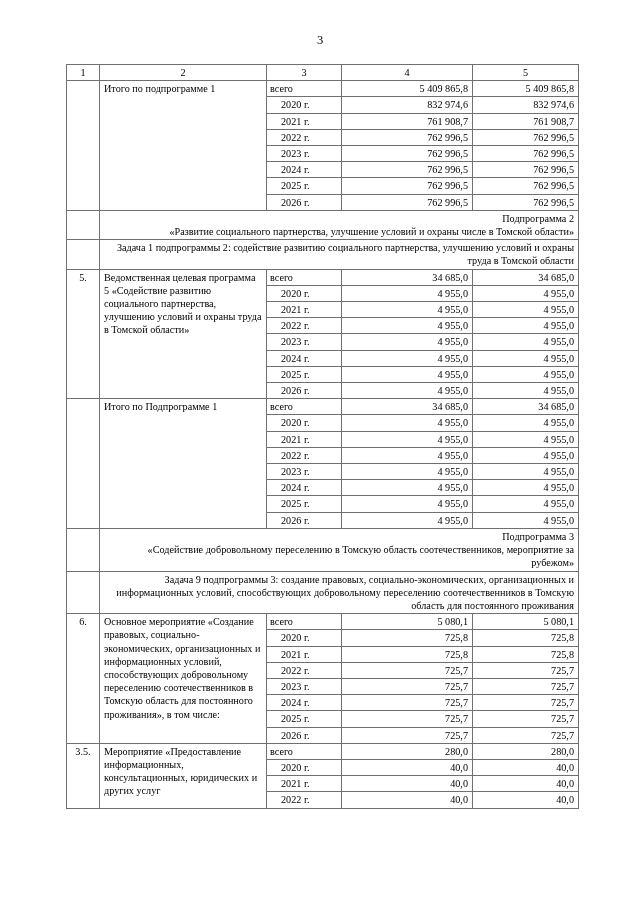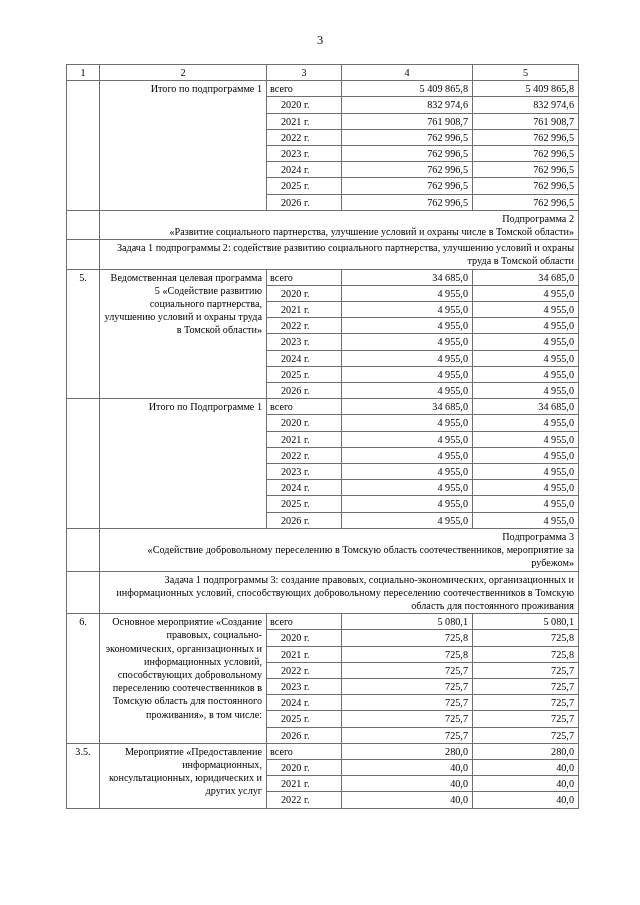--- a/index.html
+++ b/index.html
@@ -70,21 +70,21 @@
   col.c3 { width: 75px; }
   col.c4 { width: 131px; }
   col.c5 { width: 106px; }
   .hdr td {
     text-align: center;
     font-size: 10.2px;
     height: 16px;
   }
   .right { text-align: right; }
   .center { text-align: center; }
-  .left { text-align: right; margin-left: 43px; }
+  .left { text-align: left; margin-left: 43px; }
 
   .yearlabel { padding-left: 14px !important; margin-left: 47px; }
   .total-label { padding-left: 3px !important; }
 
   .wide-cell { text-align: right; }
 
   .idx { text-align: center; }
 
   .tall { vertical-align: top; }
 </style>
@@ -259,21 +259,21 @@
         <tr>
           <td></td>
           <td colspan="4" class="wide-cell">
             <div>Подпрограмма 3</div>
             <div>«Содействие добровольному переселению в Томскую область соотечественников, мероприятие за рубежом»</div>
           </td>
         </tr>
 
         <tr>
           <td></td>
-          <td colspan="4" class="wide-cell">Задача 1 подпрограммы 3: создание правовых, социально-экономических, организационных и информационных условий, способствующих добровольному переселению соотечественников в Томскую область для постоянного проживания</td>
+          <td colspan="4" class="wide-cell">Задача 9 подпрограммы 3: создание правовых, социально-экономических, организационных и информационных условий, способствующих добровольному переселению соотечественников в Томскую область для постоянного проживания</td>
         </tr>
 
         <tr>
           <td class="idx" rowspan="8">6.</td>
           <td class="tall left" rowspan="8">Основное мероприятие «Создание правовых, социально-экономических, организационных и информационных условий, способствующих добровольному переселению соотечественников в Томскую область для постоянного проживания», в том числе:</td>
           <td class="total-label">всего</td>
           <td class="right">5 080,1</td>
           <td class="right">5 080,1</td>
         </tr>
         <tr>

